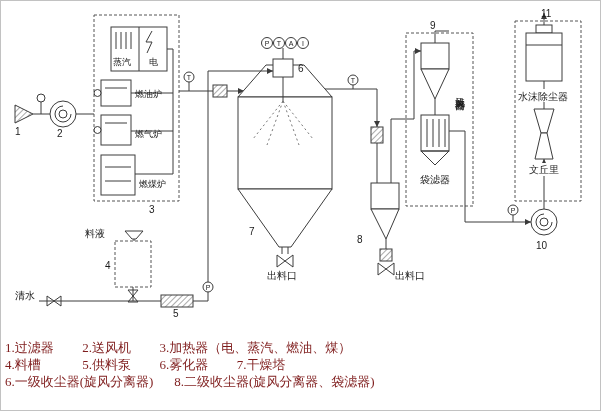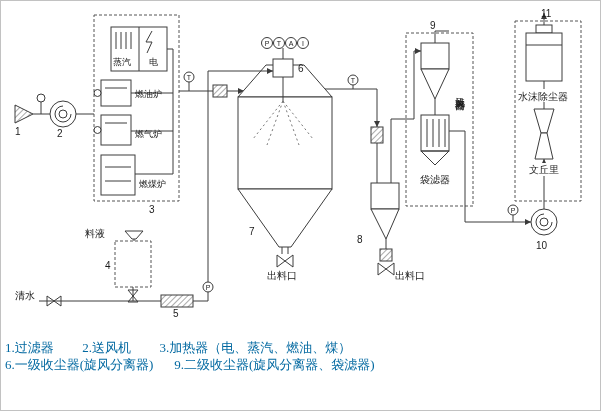--- a/index.html
+++ b/index.html
@@ -5,21 +5,21 @@
   html,body{margin:0;padding:0;background:#e9e9e9;}
   .page{position:relative;width:601px;height:411px;background:#ffffff;border:1px solid #c2c2c2;box-sizing:border-box;
         font-family:"Liberation Sans",sans-serif;overflow:hidden;}
   svg{display:block;}
   svg text{fill:#1a1a1a;font-family:"Liberation Sans",sans-serif;}
   .lbl{font-size:10px;}
   .sm{font-size:9px;}
   .num{font-size:10px;}
   .inst{font-size:7px;text-anchor:middle;}
   .vt{writing-mode:vertical-rl;text-orientation:upright;font-size:10px;letter-spacing:1px;}
-  .legend{position:absolute;left:4px;top:338px;width:594px;color:#0369a1;
+  .legend{position:absolute;left:4px;top:338px;width:594px;color:#7f1d1d;
           font-family:"Liberation Serif",serif;font-size:13px;line-height:17px;}
   .lrow{white-space:nowrap;}
   .lrow span{display:inline-block;}
   .col-a{width:74px;}
   .col-b{width:166px;}
 </style>
 </head>
 <body>
 
 <div class="page">
@@ -267,18 +267,24 @@
   <text class="num" x="540" y="16">11</text>
 </svg>
 
 <div class="legend">
   <div class="lrow">
     <span class="col-a">1.过滤器</span>
     <span class="col-a">2.送风机</span>
     <span>3.加热器（电、蒸汽、燃油、煤）</span>
   </div>
   <div class="lrow">
+    <span class="col-a">4.料槽</span>
+    <span class="col-a">5.供料泵</span>
+    <span class="col-a">6.雾化器</span>
+    <span>7.干燥塔</span>
+  </div>
+  <div class="lrow">
     <span class="col-b">6.一级收尘器(旋风分离器)</span>
-    <span>9.二级收尘器(旋风分离器、袋滤器)</span>
+    <span>8.二级收尘器(旋风分离器、袋滤器)</span>
   </div>
 </div>
 
 </div>
 
 </body></html>

